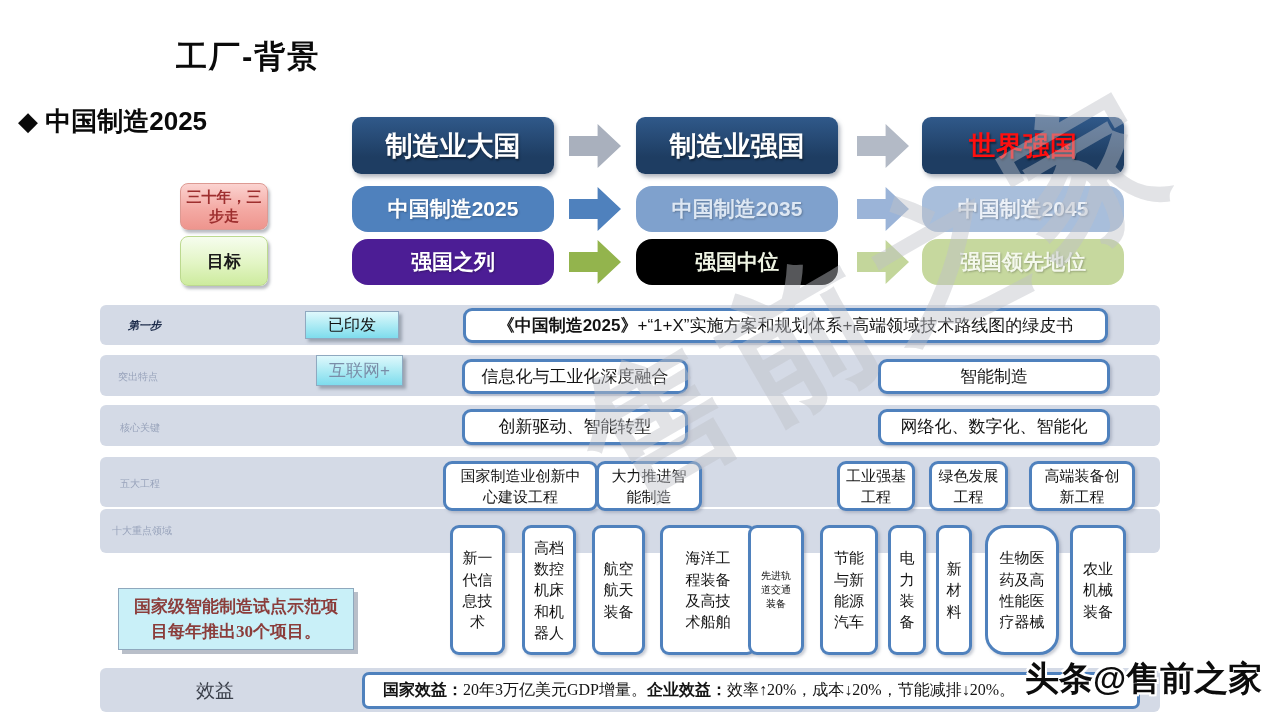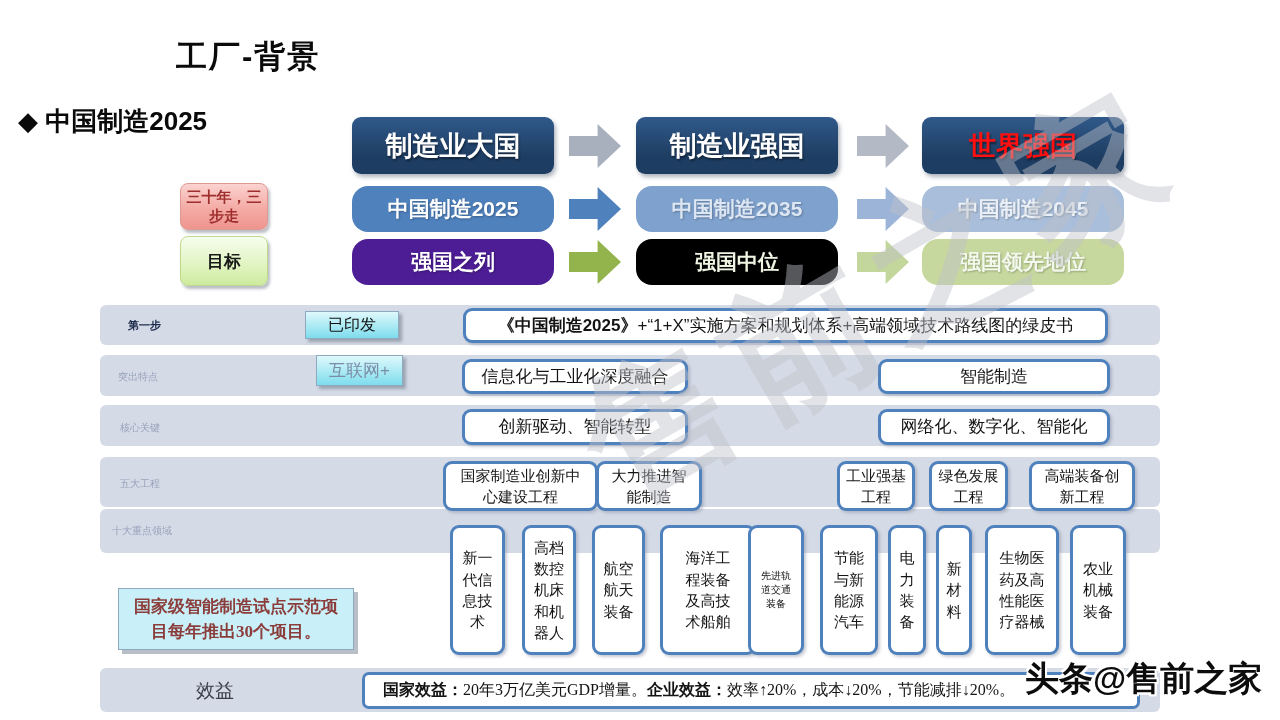--- a/index.html
+++ b/index.html
@@ -36,21 +36,21 @@
            clip-path:polygon(0 27%,55% 27%,55% 0,100% 50%,55% 100%,55% 73%,0 73%); }
   .ax1 { left:569px; } .ax2 { left:857px; }
   .ay1 { top:124px; } .ay2 { top:187px; } .ay3 { top:240px; }
   .a-gray  { background:#a9b0bd; } .a-gray2 { background:#b3bac6; }
   .a-blue  { background:#4f81bd; } .a-blue2 { background:#9bb4d8; }
   .a-green { background:#93b44d; } .a-green2{ background:#c3d69b; }
 
   
   .band { position:absolute; left:100px; width:1060px; background:#d4dae6; border-radius:6px; }
   .band-label { position:absolute; color:#98a3bb; font-size:10px; }
-  .band-label.strong { color:#1c2b4a; font-weight:bold; font-size:11px; }
+  .band-label.strong { color:#1c2b4a; font-weight:bold; font-size:11px;font-style:italic; }
 
   
   .cyan-tag { position:absolute; display:flex; align-items:center; justify-content:center;
               background:linear-gradient(180deg,#dff8fc 0%,#aeebf4 50%,#7edced 100%);
               border:1px solid #8fa9c0; box-shadow:3px 3px 3px rgba(110,120,135,.55); }
 
   
   .wbox { position:absolute; background:#fff; border:3px solid #4f81bd; border-radius:9px;
           display:flex; align-items:center; justify-content:center; text-align:center;
           color:#141414; box-shadow:2px 2px 3px rgba(130,140,160,.45); line-height:1.25; }
@@ -170,21 +170,21 @@
     </div>
   <div class="wbox" style="left:820px;top:525px;width:58px;height:130px;font-size:15px;">
       <span class="wrap" style="width:32px;">节能与新能源汽车</span>
     </div>
   <div class="wbox" style="left:888px;top:525px;width:38px;height:130px;font-size:15px;">
       <span class="wrap" style="width:16px;">电力装备</span>
     </div>
   <div class="wbox" style="left:936px;top:525px;width:36px;height:130px;font-size:15px;">
       <span class="wrap" style="width:16px;">新材料</span>
     </div>
-  <div class="wbox" style="left:985px;top:525px;width:74px;height:130px;font-size:15px;">
+  <div class="wbox" style="left:985px;top:525px;width:74px;height:130px;font-size:15px;border-radius:20px;">
       <span class="wrap" style="width:47px;">生物医药及高性能医疗器械</span>
     </div>
   <div class="wbox" style="left:1070px;top:525px;width:56px;height:130px;font-size:15px;">
       <span class="wrap" style="width:32px;">农业机械装备</span>
     </div>
 
   <div class="note-box">
     <span style="width:210px;">国家级智能制造试点示范项目每年推出30个项目。</span>
   </div>
 

